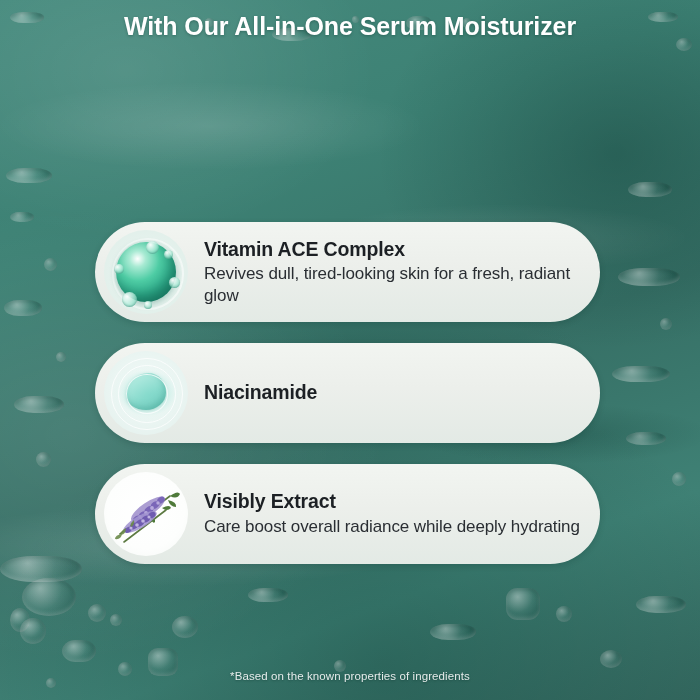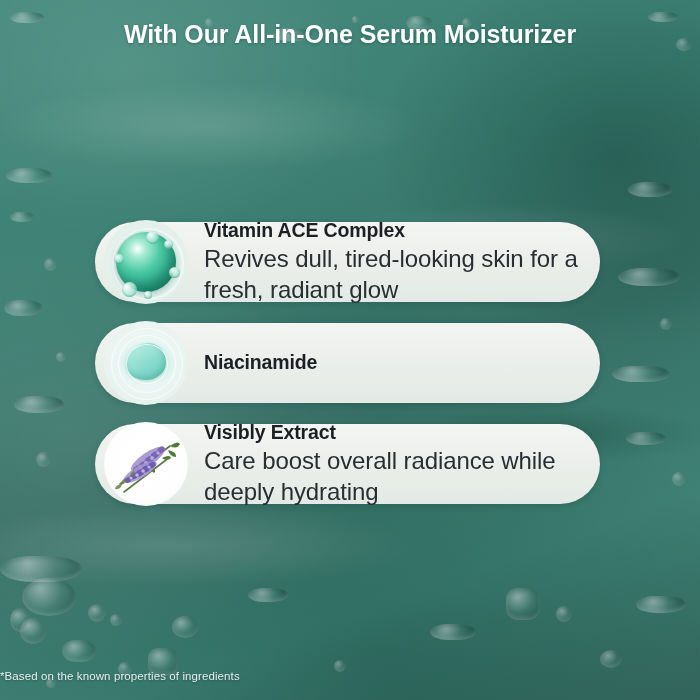--- a/index.html
+++ b/index.html
@@ -60,41 +60,41 @@
     padding-top: 38px;
     font-family: "Liberation Serif", "DejaVu Serif", serif;
     font-size: 50px;
     font-weight: 400;
     line-height: 1.05;
     letter-spacing: .4px;
     color: #ffffff;
     text-shadow: 0 1px 3px rgba(0,40,34,.30);
   }
   #subtitle {
-    margin: 8px;
+    margin: 0;
     padding-top: 12px;
     font-family: "Liberation Sans", sans-serif;
     font-size: 25px;
     font-weight: 700;
     letter-spacing: -.1px;
     color: #ffffff;
     text-shadow: 0 1px 3px rgba(0,40,34,.32);
   }
 
   
   #cards {
     position: absolute;
     left: 95px;
     top: 222px;
     width: 505px;
     z-index: 5;
   }
   .card {
     position: relative;
-    height: 80px;
+    height: 100px;
     margin-bottom: 21px;
     border-radius: 52px;
     background: linear-gradient(180deg, #f2f5f1 0%, #eceFeb 45%, #e3eae5 100%);
     box-shadow: 0 2px 6px rgba(0,40,34,.18);
     display: flex;
     align-items: center;
   }
   .card-icon {
     position: relative;
     flex: 0 0 auto;
@@ -113,21 +113,21 @@
     margin: 0;
     font-size: 19.5px;
     font-weight: 700;
     color: #1c2024;
     letter-spacing: -.15px;
     line-height: 1.2;
   }
   .card-desc {
     margin: 0;
     padding-top: 2px;
-    font-size: 24px;
+    font-size: 17px;
     font-weight: 400;
     color: #2a2e33;
     line-height: 1.28;
     letter-spacing: -.1px;
   }
 
   
   .ico-sphere {
     background: radial-gradient(circle at 50% 50%, #e9f4f0 0%, #e4f1ec 58%, #dfeee8 100%);
   }
@@ -183,21 +183,21 @@
   
   .ico-herb {
     background: radial-gradient(circle at 50% 45%, #ffffff 0%, #fdfefd 62%, #f3f7f4 100%);
   }
 
   
   #footnote {
     position: absolute;
     left: 0; right: 0;
     bottom: 18px;
-    text-align: left;
+    text-align: center;
     font-size: 11.5px;
     font-weight: 400;
     color: rgba(255,255,255,.88);
     letter-spacing: .1px;
     text-shadow: 0 1px 2px rgba(0,40,34,.35);
     z-index: 5;
   }
 </style>
 </head>
 <body>

